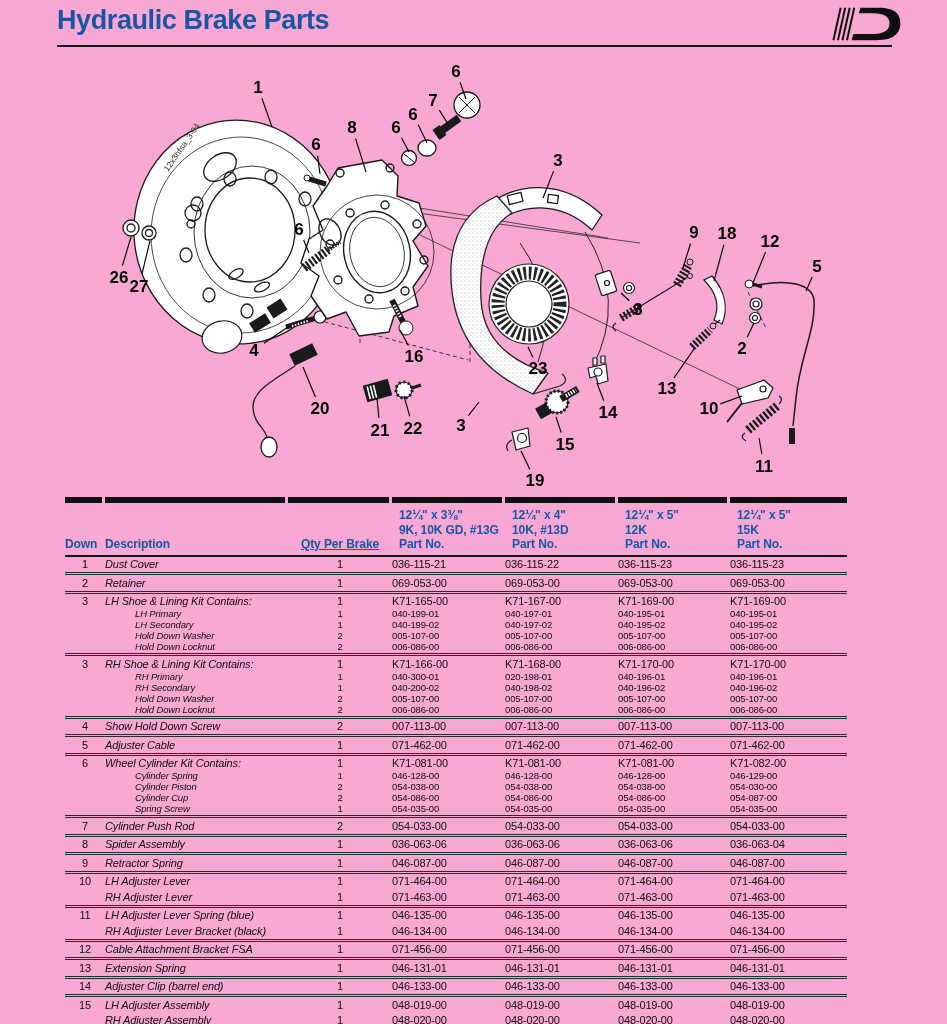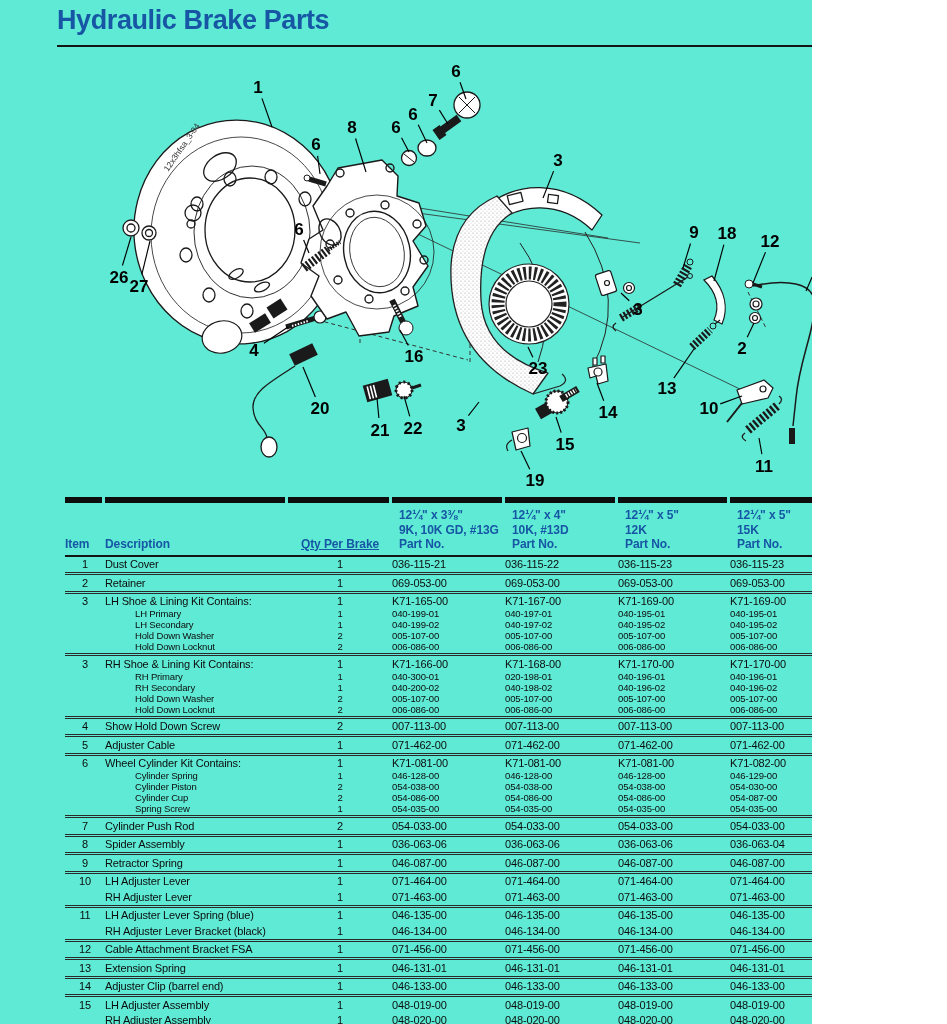--- a/index.html
+++ b/index.html
@@ -1,16 +1,16 @@
 <!DOCTYPE html>
 <html><head>
 <meta charset="utf-8">
 <style>
   html,body{margin:0;padding:0;background:#ffffff;}
-  .page{position:relative;width:812px;height:1024px;background:#5eead4;overflow:hidden;
+  .page{position:relative;width:947px;height:1024px;background:#f9a8d4;overflow:hidden;
         font-family:"Liberation Sans",sans-serif;color:#111;}
   .page-title{position:absolute;top:5px;left:57px;font-size:27px;font-weight:bold;
         color:#1656a4;letter-spacing:-0.4px;}
   .rule{position:absolute;top:45px;left:57px;width:835px;height:0;
         border-top:2.6px solid #141414;}
   .logo{position:absolute;top:2px;left:828px;width:76px;height:44px;}
   .diagram{position:absolute;top:52px;left:0;width:947px;height:445px;}
   .diagram *{vector-effect:none;}
   .callout{font:bold 17px "Liberation Sans",sans-serif;fill:#000;text-anchor:middle;}
   .leader{stroke:#000;stroke-width:1.15;}
@@ -23,21 +23,21 @@
   table.parts th{color:#1656a4;font-size:12px;font-weight:bold;text-align:left;
         vertical-align:bottom;padding:2px 0 3px 0;border-bottom:2.5px solid #131313;
         letter-spacing:-0.1px;line-height:14.5px;}
   th.c-item{padding-left:4px;}
   th.c-desc{padding-left:8px;}
   th.c-qty div{text-align:center;text-decoration:underline;}
   th.c-part div{padding-left:7px;}
   table.parts td{font-size:11px;line-height:12.5px;padding:1.5px 0 1.5px 0;
         letter-spacing:-0.15px;color:#0c0c0c;}
   td.c-item{text-align:center;}
-  td.c-desc{padding-left:8px;}
+  td.c-desc{padding-left:8px;font-style:italic;}
   td.c-qty{text-align:center;}
   td.c-part{padding-left:7px;}
   tr.sub td{font-size:9.5px;line-height:10px;padding:0 0 1px 0;}
   tr.sub td.c-desc{padding-left:30px;}
   tbody tr.group-start td{border-top:3px double #2a2a2a;}
   tbody tr.group-start:first-child td{border-top:none;}
 </style>
 </head>
 <body>
 
@@ -346,21 +346,21 @@
         <col style="width:40px">
           <col style="width:183px">
           <col style="width:104px">
         <col style="width:113px">
           <col style="width:113px">
           <col style="width:112px">
           <col style="width:117px">
       </colgroup>
       <thead>
         <tr>
-          <th class="c-item">Item</th>
+          <th class="c-item">Down</th>
           <th class="c-desc">Description</th>
           <th class="c-qty">
               <div>Qty Per Brake</div>
             </th>
           <th class="c-part">
             <div>12¼" x 3⅜"</div>
             <div>9K, 10K GD, #13G</div>
             <div>Part No.</div>
           </th>
           <th class="c-part">

